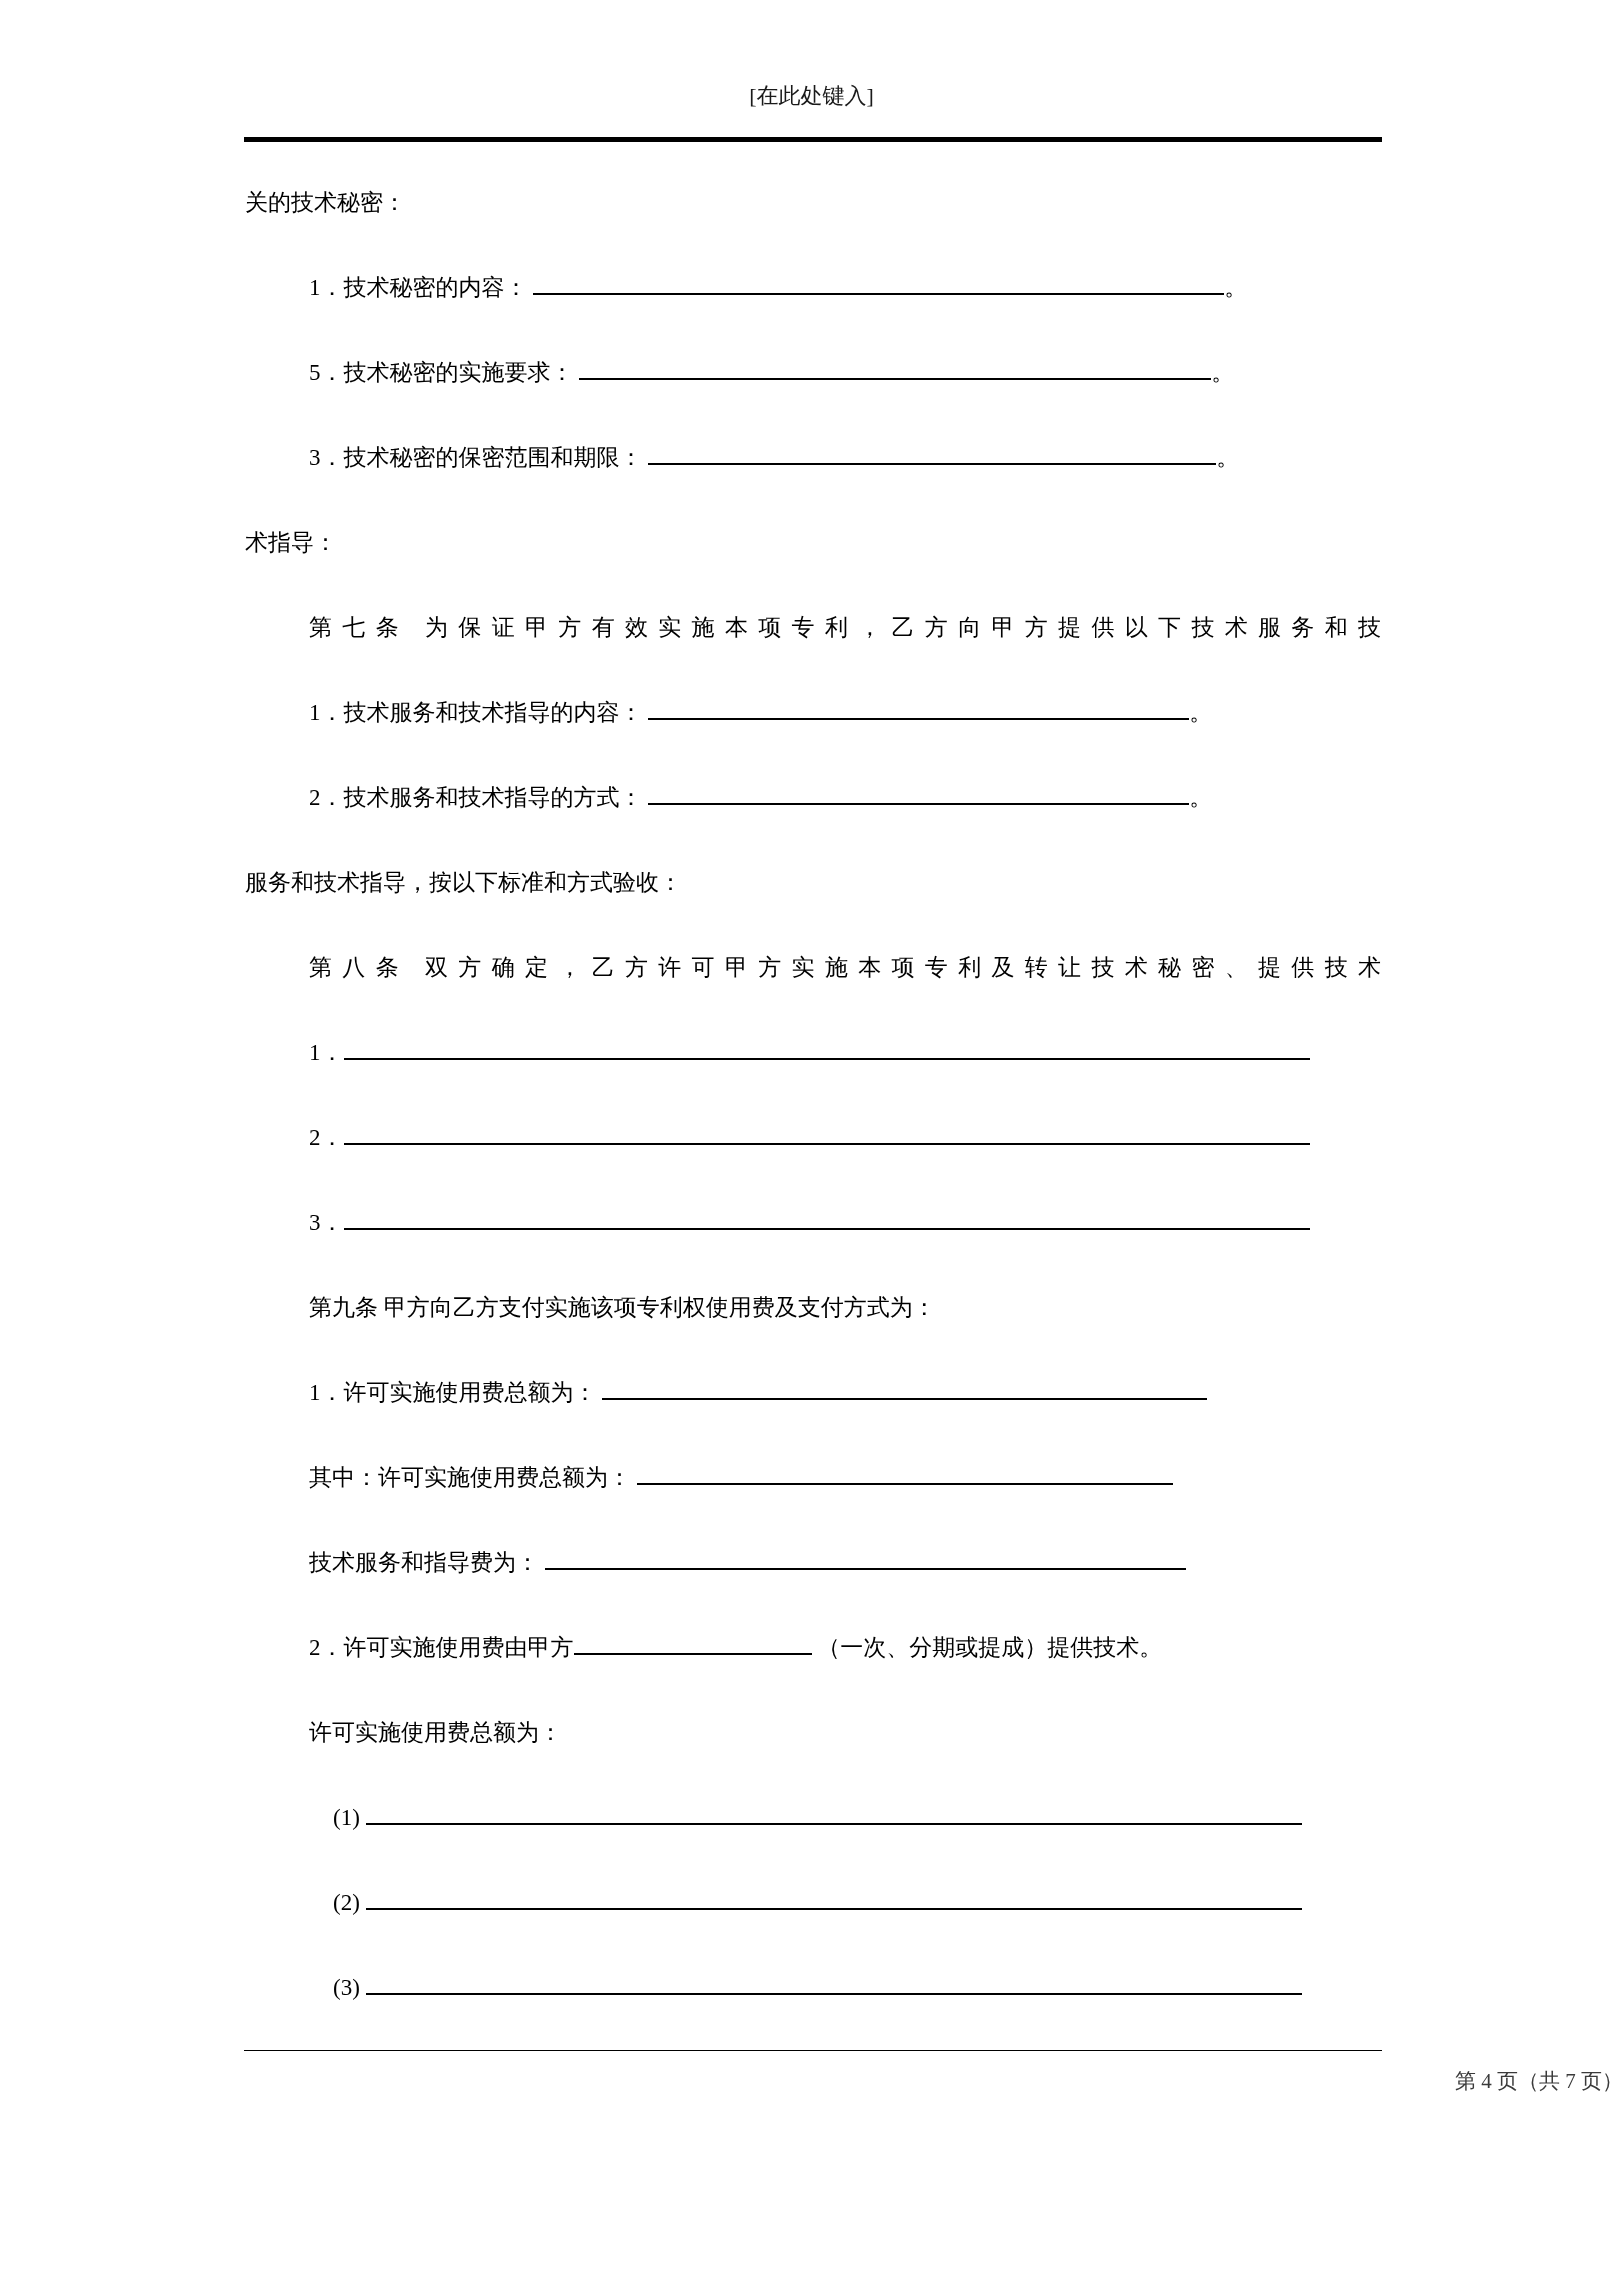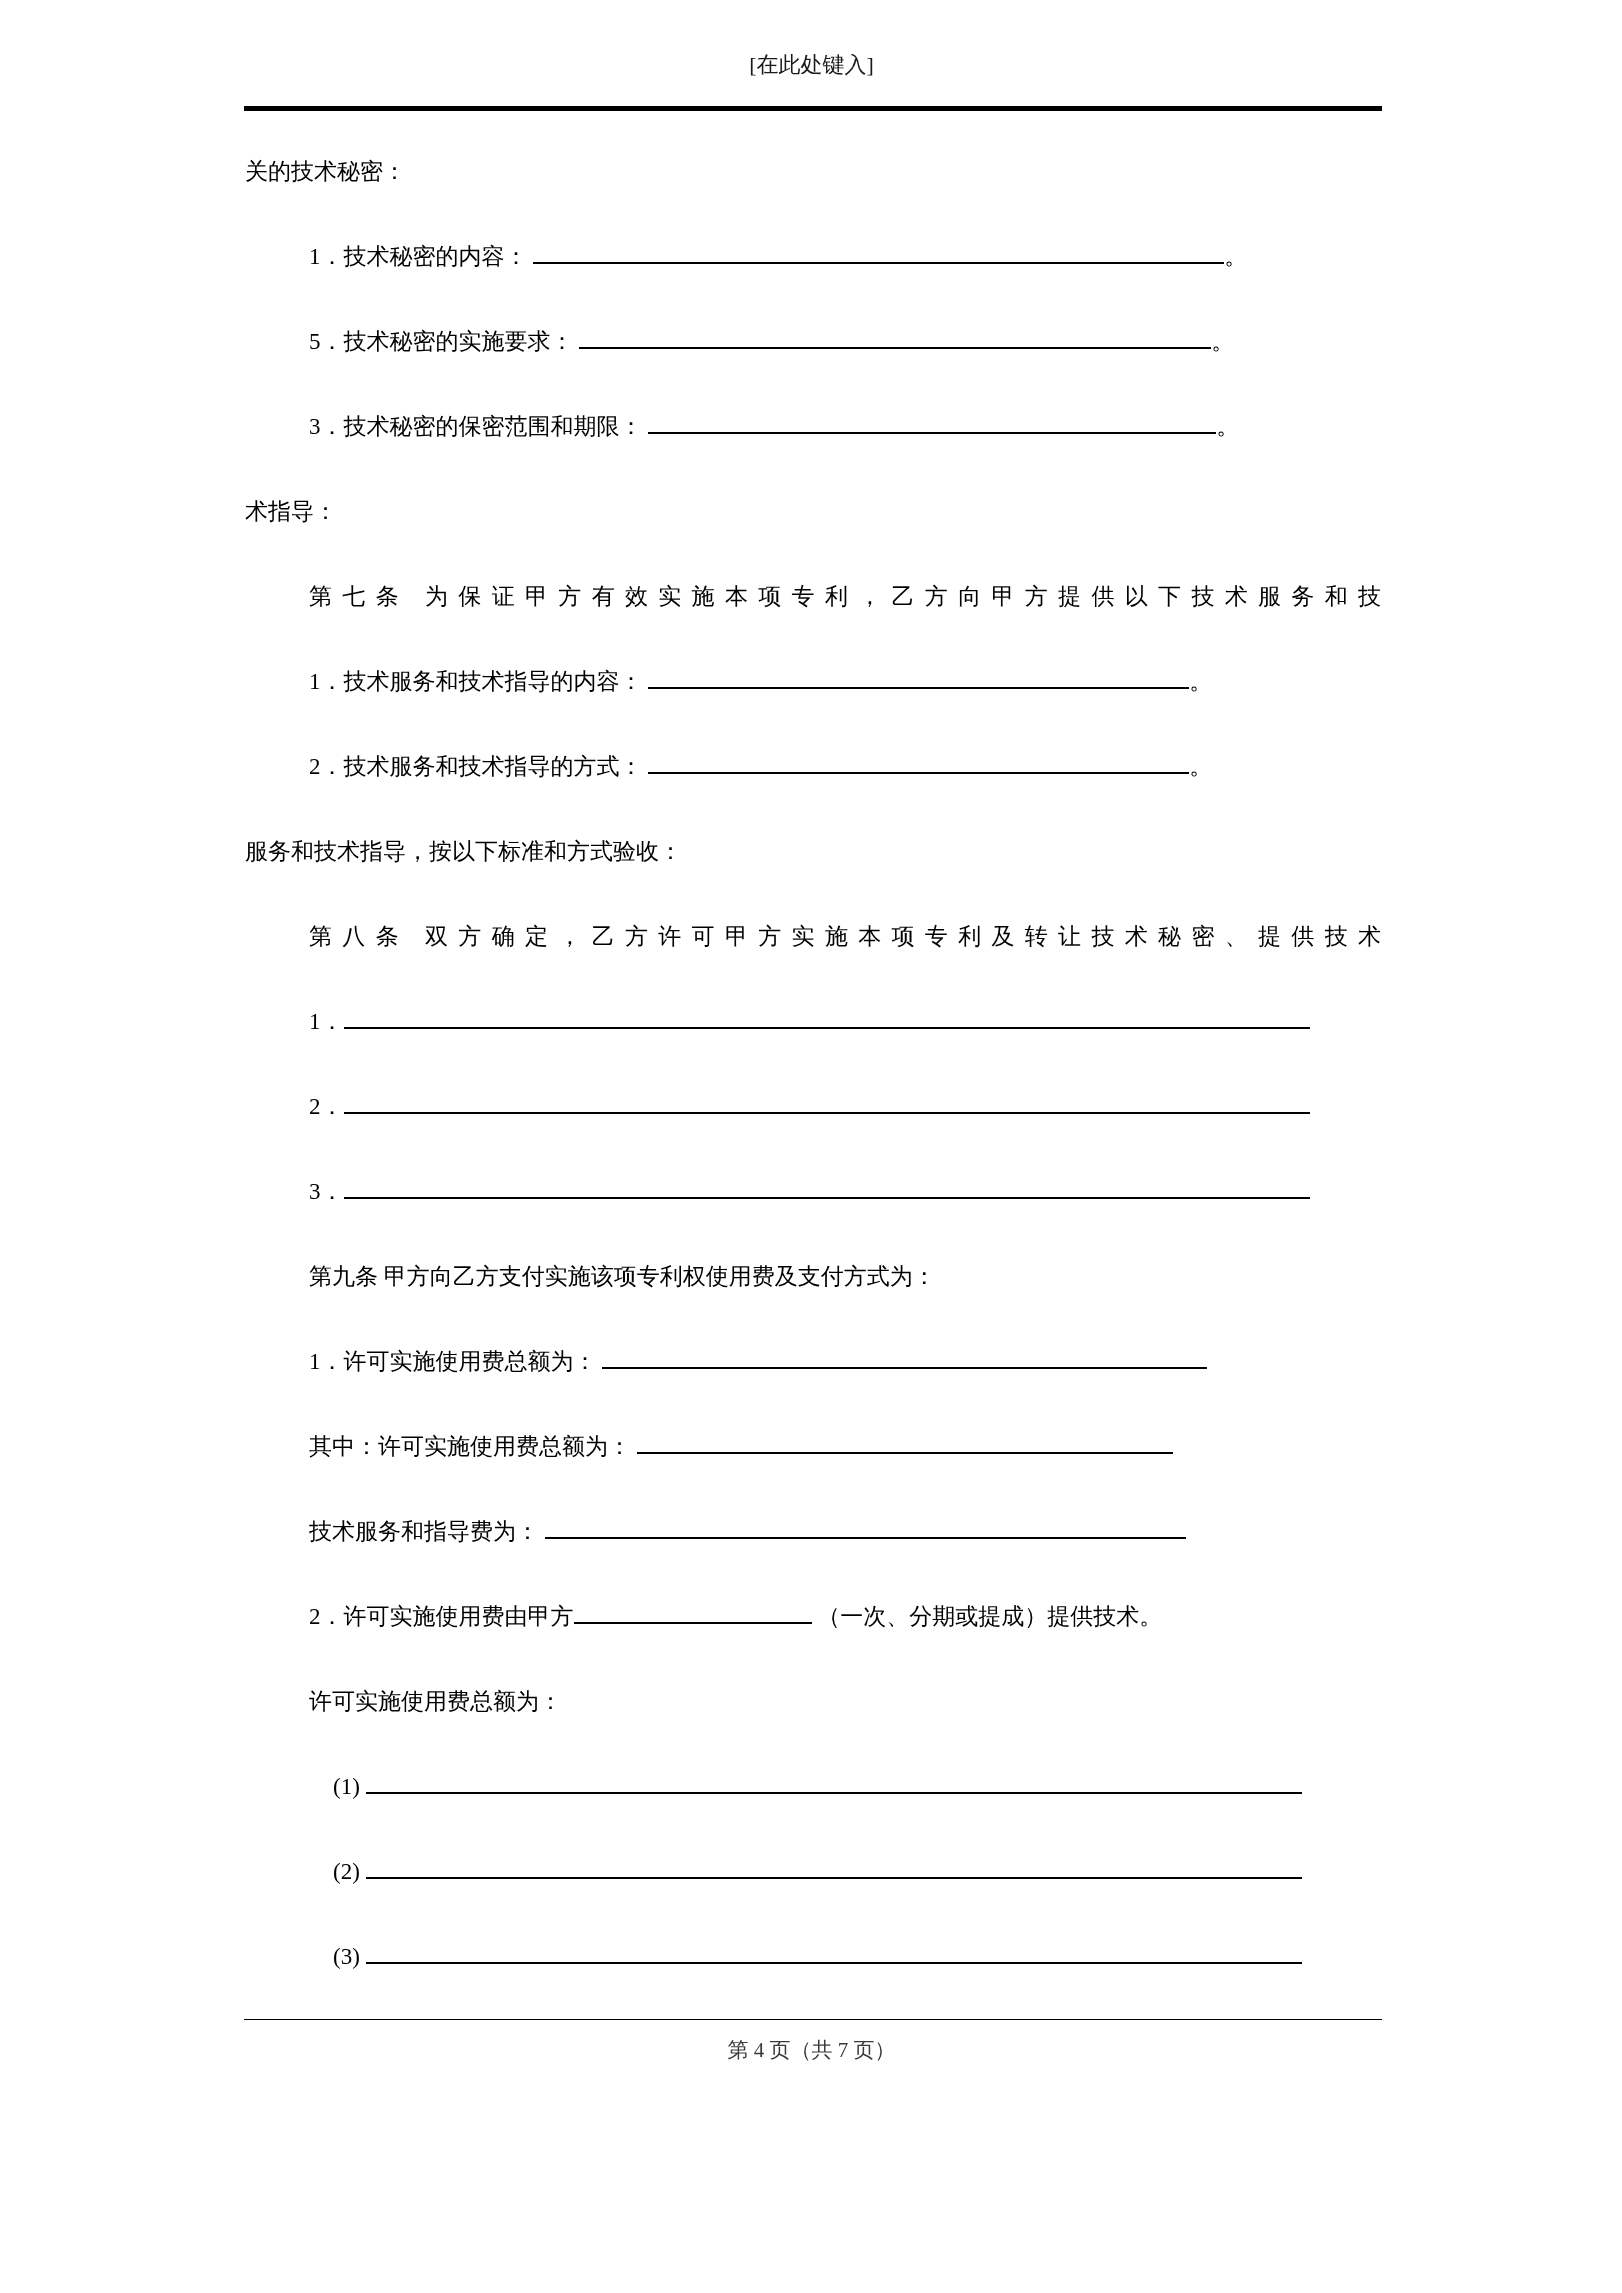--- a/index.html
+++ b/index.html
@@ -5,21 +5,21 @@
   html,body{margin:0;padding:0;background:#e8e8e8;}
   .page{
     position:relative;
     width:1623px;height:2294px;
     background:#ffffff;
     font-family:"Liberation Serif","DejaVu Serif",serif;
     color:#000;
     overflow:hidden;
   }
   
-  .header{padding-top:49px;}
+  .header{padding-top:80px;}
   .header-text{
     text-align:center;
     font-size:22px;line-height:31px;
     color:#1a1a1a;
   }
   .header-rule{
     margin:25.5px 241px 0 244px;
     border-top:5.5px solid #000;
     height:0;
   }
@@ -50,21 +50,21 @@
   }
   
   .footer{margin-top:20px;}
   .footer-rule{
     margin:0 241px 0 244px;
     border-top:1.8px solid #000;
     height:0;
   }
   .footer-text{
     margin-top:16.4px;
-    text-align:center;
+    text-align:right;
     font-size:21px;line-height:29px;
     color:#3a3a3a;
   }
 </style>
 </head>
 <body>
 
 <div class="page">
 
   <div class="header">

